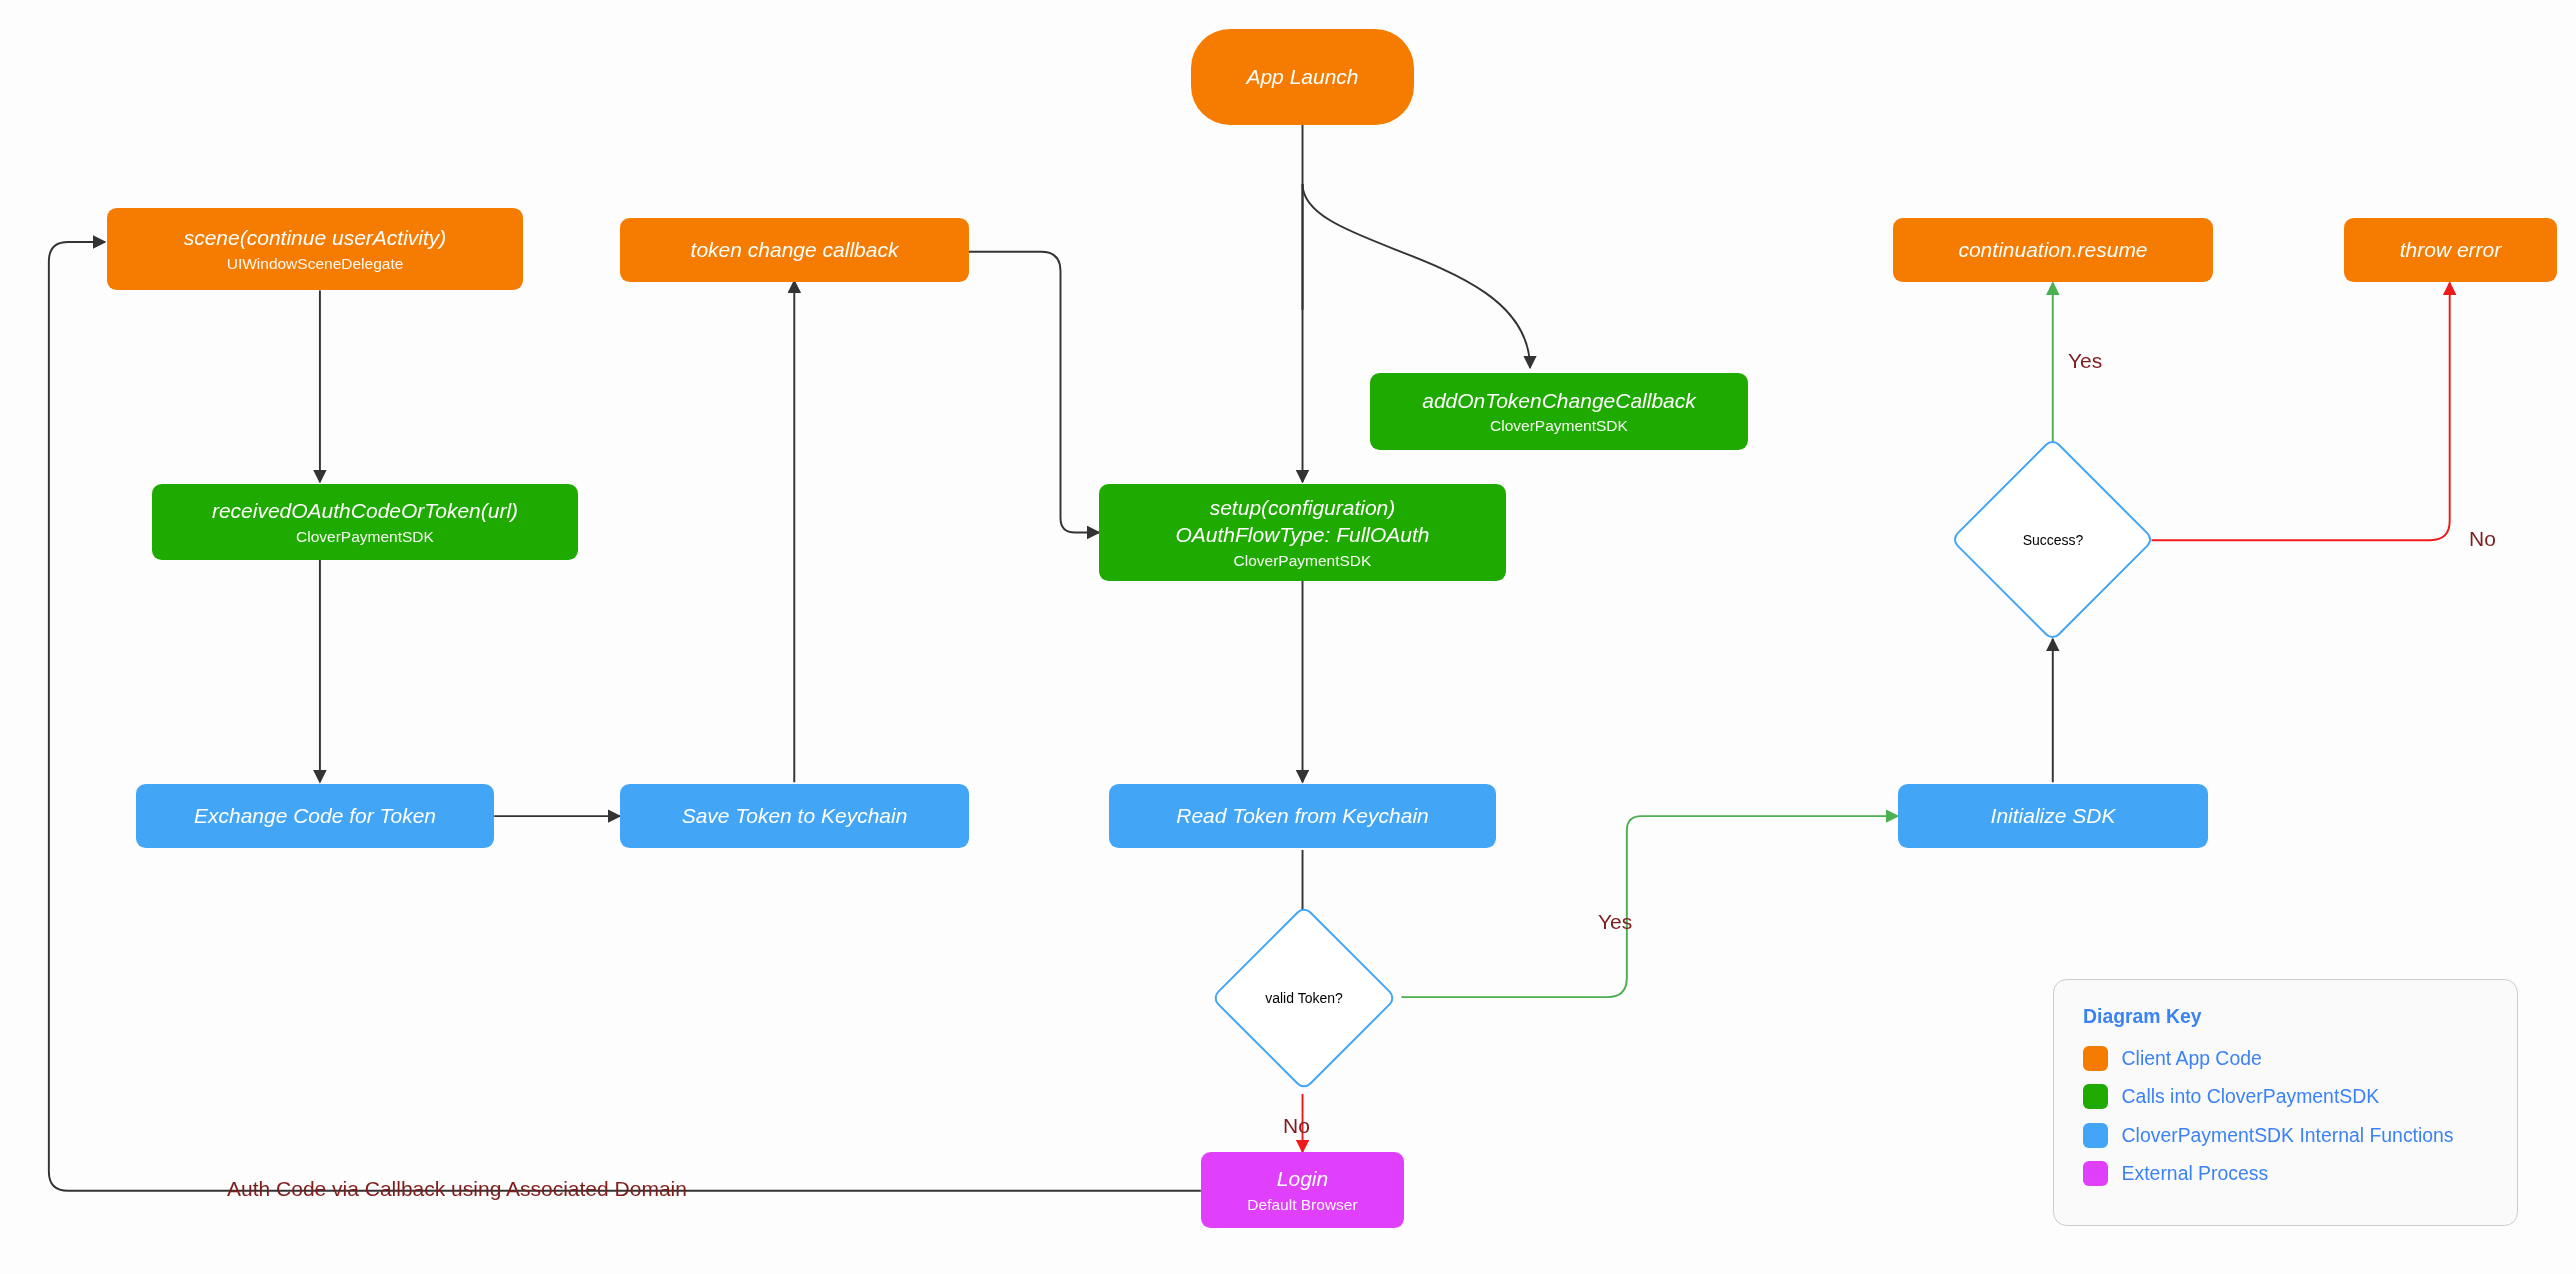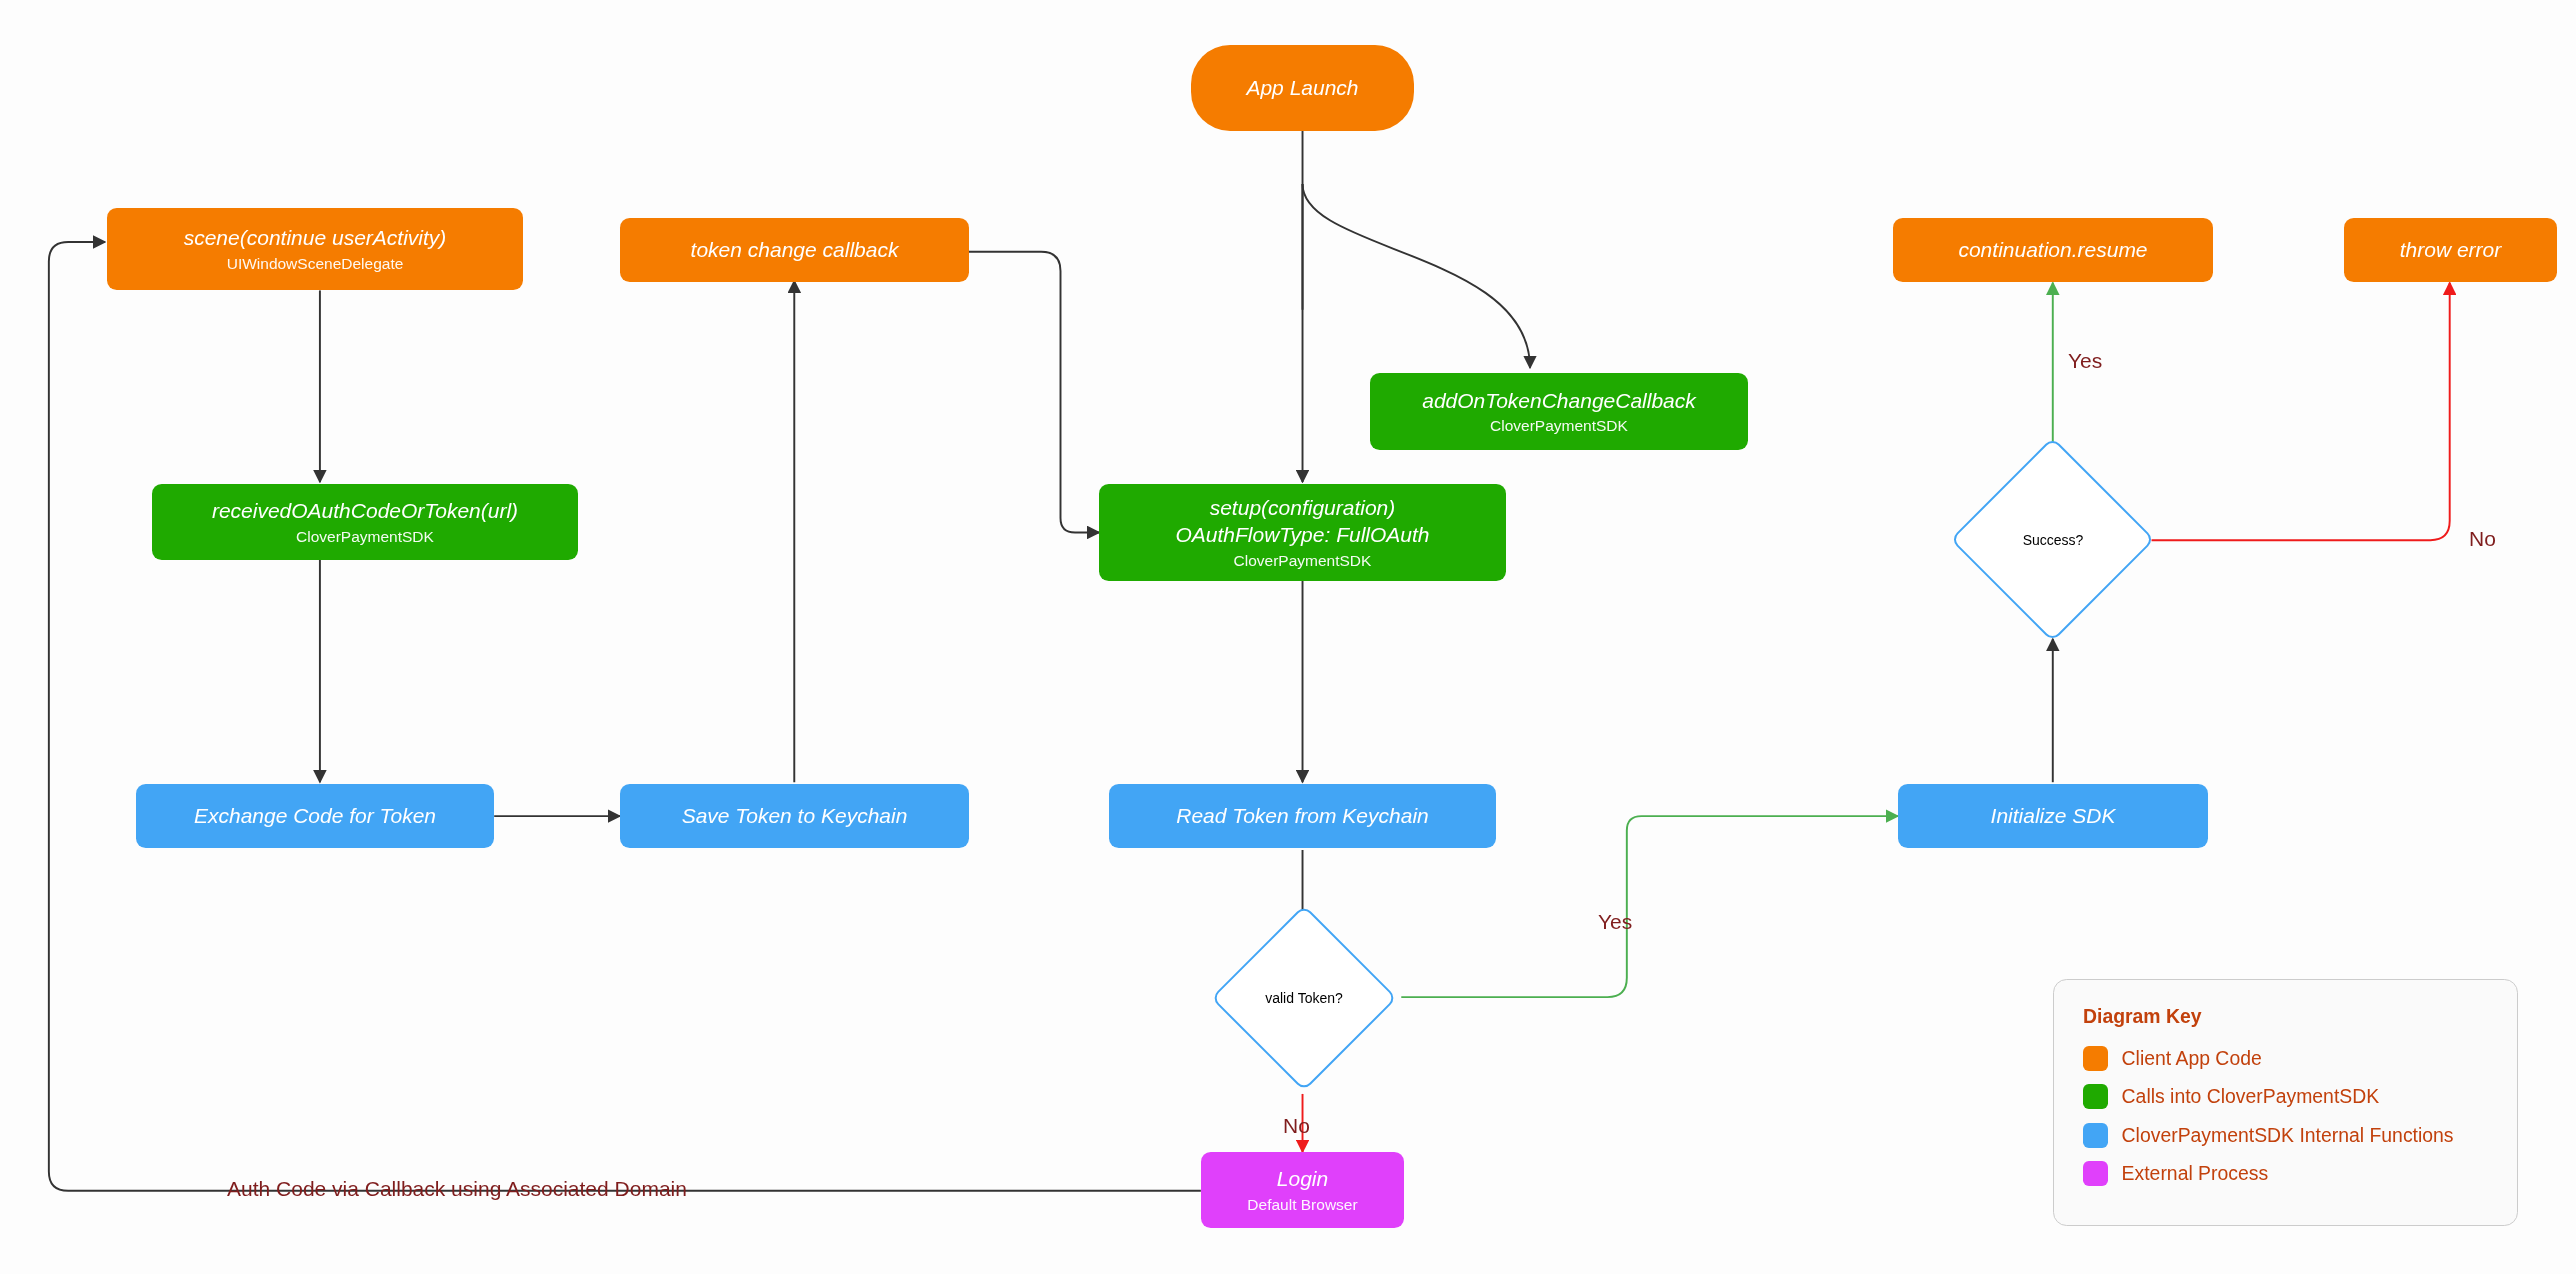--- a/index.html
+++ b/index.html
@@ -13,21 +13,21 @@
   .violet { background: #e040fb; }
   .pill   { border-radius: 39px; }
 
   .diamond { position: absolute; width: 136px; height: 136px; }
   .diamond .shape { width: 100%; height: 100%; border: 2.9px solid #42a5f5; background: #fff; transform: rotate(45deg); border-radius: 9.7px; }
   .diamond .label { position: absolute; left: 50%; top: 50%; transform: translate(-50%, -50%); font-size: 14px; color: #000; white-space: nowrap; }
 
   svg.edges { position: absolute; left: 0; top: 0; width: 2576px; height: 1274px; pointer-events: none; }
   .edge-label { position: absolute; font-size: 21px; color: #7f1d1d; background: transparent; }
 
-  .legend { position: absolute; right: 58px; bottom: 48px; width: 465px; border: 1px solid #ccc; border-radius: 13.6px; background: #fafafa; padding: 25px 29px; font-size: 19.4px; color: #c2410c; }
+  .legend { position: absolute; right: 58px; bottom: 48px; width: 465px; border: 1px solid #ccc; border-radius: 13.6px; background: #fafafa; padding: 25px 29px; font-size: 19.4px; color: #3b82f6; }
   .legend .title { font-weight: 700; margin-bottom: 17.4px; font-size: 19.4px; }
   .legend .row { display: flex; align-items: center; gap: 13.6px; margin-bottom: 13.6px; }
   .legend .sw { width: 25px; height: 25px; border-radius: 5.8px; }
   .sw-orange { background: #f57c00; }
   .sw-green  { background: #1faa00; }
   .sw-blue   { background: #42a5f5; }
   .sw-violet { background: #e040fb; }
 </style>
 </head>
 <body>
@@ -71,21 +71,21 @@
 
   <path d="M 1000 260 L 1075 260 Q 1095 260 1095 280 L 1095 535 Q 1095 550 1110 550 L 1135 550" stroke="#333" stroke-width="2" fill="none" marker-end="url(#arrow-black)"></path>
 
   <path d="M 2120 808 L 2120 660" stroke="#333" stroke-width="2" fill="none" marker-end="url(#arrow-black)"></path>
 
   <path d="M 2120 460 L 2120 292" stroke="#4caf50" stroke-width="2" fill="none" marker-end="url(#arrow-green)"></path>
 
   <path d="M 2222 558 L 2510 558 Q 2530 558 2530 538 L 2530 292" stroke="#ef1b1b" stroke-width="2" fill="none" marker-end="url(#arrow-red)"></path>
 </svg>
 
-<div class="node orange pill" style="left:1191px; top:29px; width:223px; height:86px;margin-top:16px;">
+<div class="node orange pill" style="left:1191px; top:29px; width:223px; height:96px;">
   <span class="title">App Launch</span>
 </div>
 
 <div class="node orange" style="left:107px; top:208px; width:416px; height:82px;">
   <span class="title">scene(continue userActivity)</span>
   <span class="sub">UIWindowSceneDelegate</span>
 </div>
 
 <div class="node orange" style="left:620px; top:218px; width:349px; height:64px;">
   <span class="title">token change callback</span>

